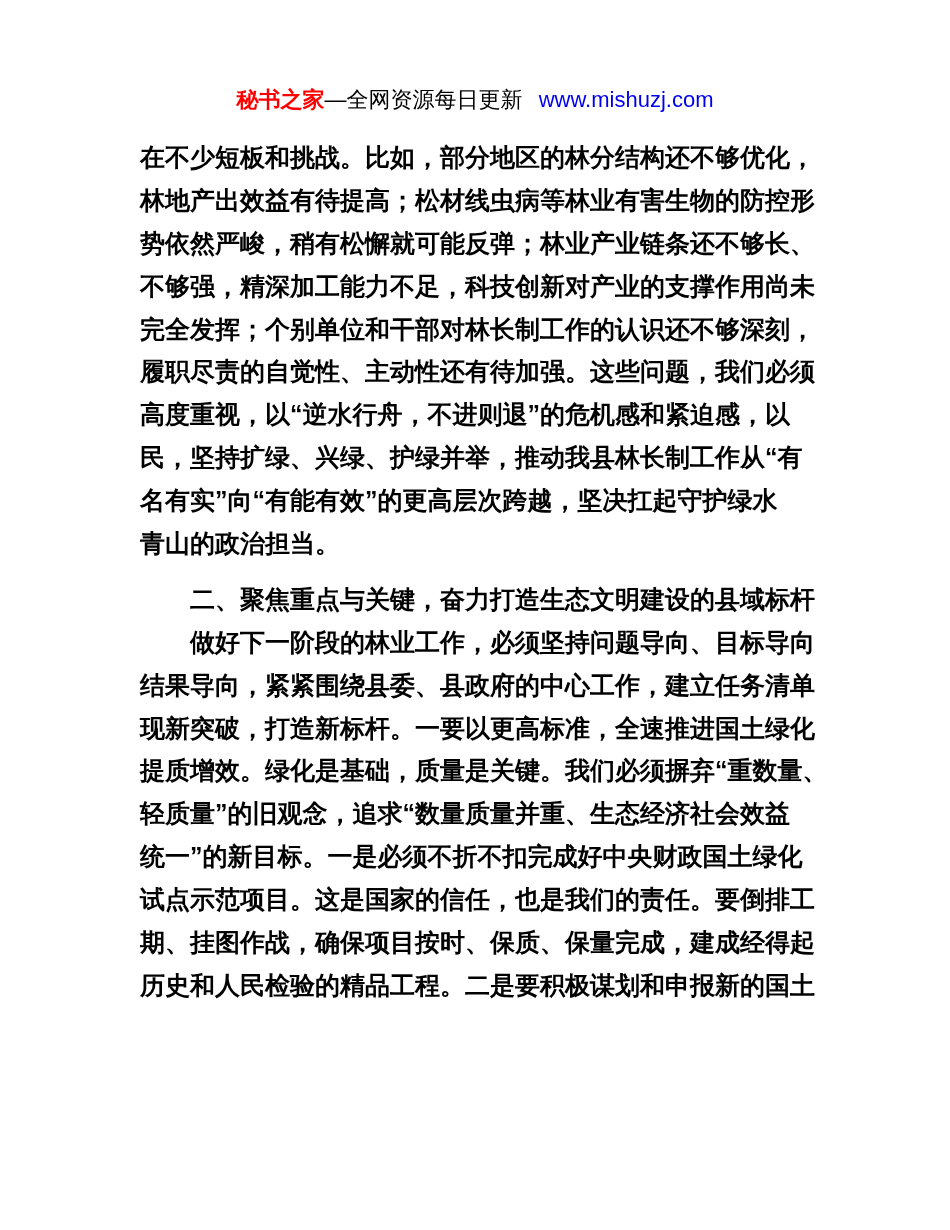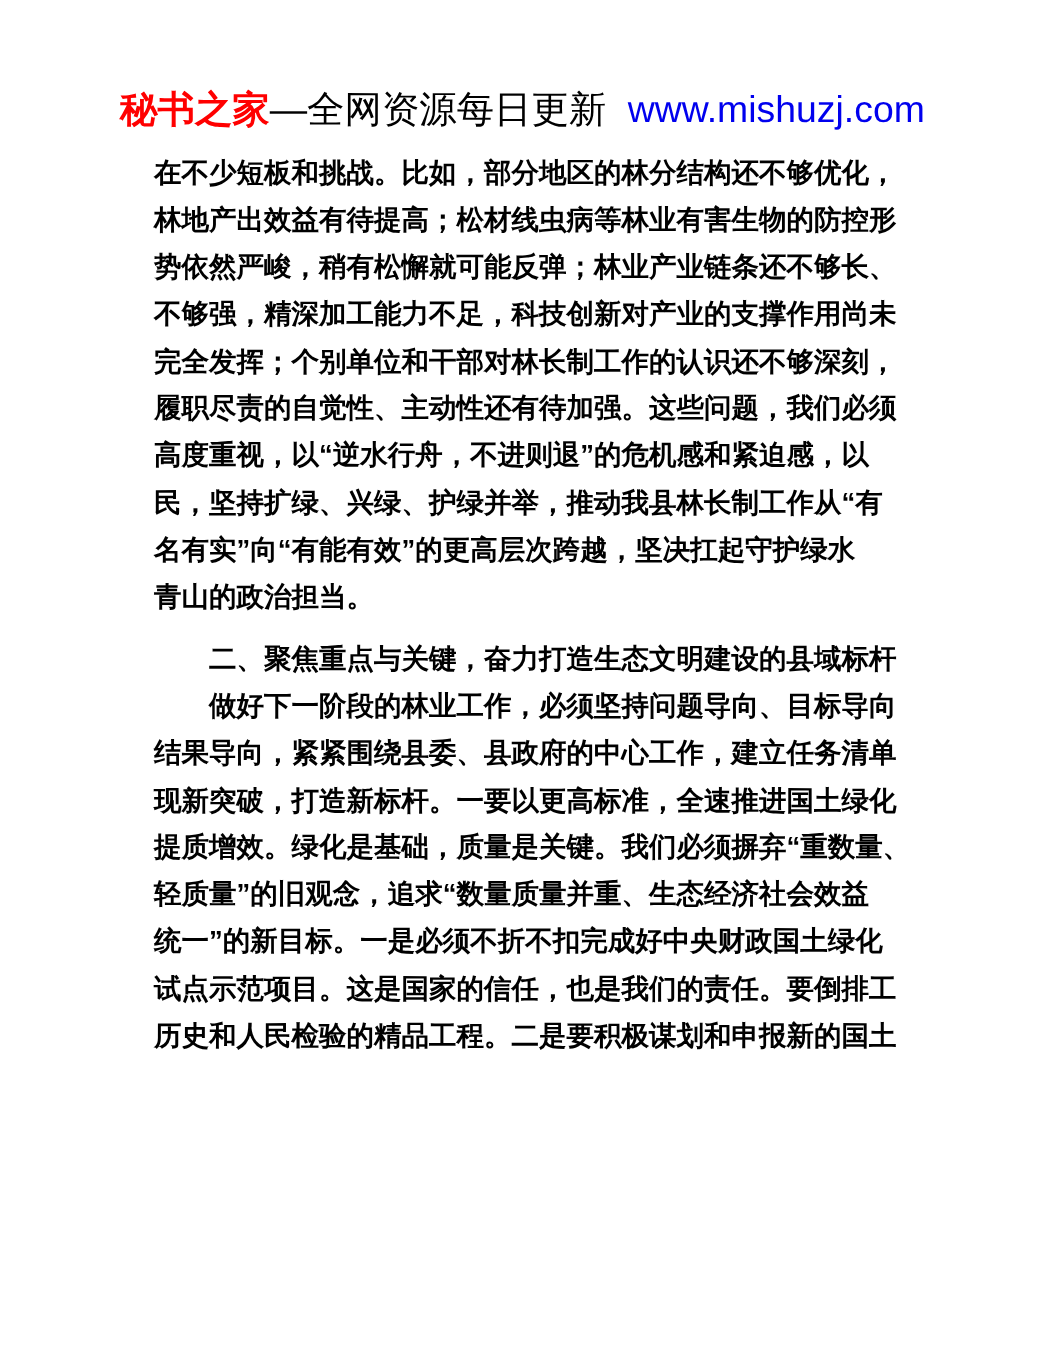--- a/index.html
+++ b/index.html
@@ -12,21 +12,21 @@
     width: 950px;
     height: 1230px;
     background: #ffffff;
     overflow: hidden;
     font-family: "Liberation Sans", sans-serif;
     color: #000000;
   }
   .site-header {
     padding-top: 82px;
     text-align: center;
-    font-size: 34px;
+    font-size: 22px;
     line-height: 36px;
     white-space: nowrap;
   }
   .site-header .brand {
     color: #ff0000;
     font-weight: 700;
   }
   .site-header .dash,
   .site-header .tagline {
     color: #000000;
@@ -91,18 +91,19 @@
     <div class="doc-line section-heading">二、聚焦重点与关键，奋力打造生态文明建设的县域标杆</div>
 
     <div class="para-2">
         <div class="doc-line indent-first">做好下一阶段的林业工作，必须坚持问题导向、目标导向</div>
         <div class="doc-line">结果导向，紧紧围绕县委、县政府的中心工作，建立任务清单</div>
         <div class="doc-line">现新突破，打造新标杆。一要以更高标准，全速推进国土绿化</div>
         <div class="doc-line">提质增效。绿化是基础，质量是关键。我们必须摒弃“重数量、</div>
         <div class="doc-line">轻质量”的旧观念，追求“数量质量并重、生态经济社会效益</div>
         <div class="doc-line">统一”的新目标。一是必须不折不扣完成好中央财政国土绿化</div>
         <div class="doc-line">试点示范项目。这是国家的信任，也是我们的责任。要倒排工</div>
+        <div class="doc-line">期、挂图作战，确保项目按时、保质、保量完成，建成经得起</div>
         <div class="doc-line">历史和人民检验的精品工程。二是要积极谋划和申报新的国土</div>
       </div>
 
   </div>
 
 </div>
 
 </body></html>

